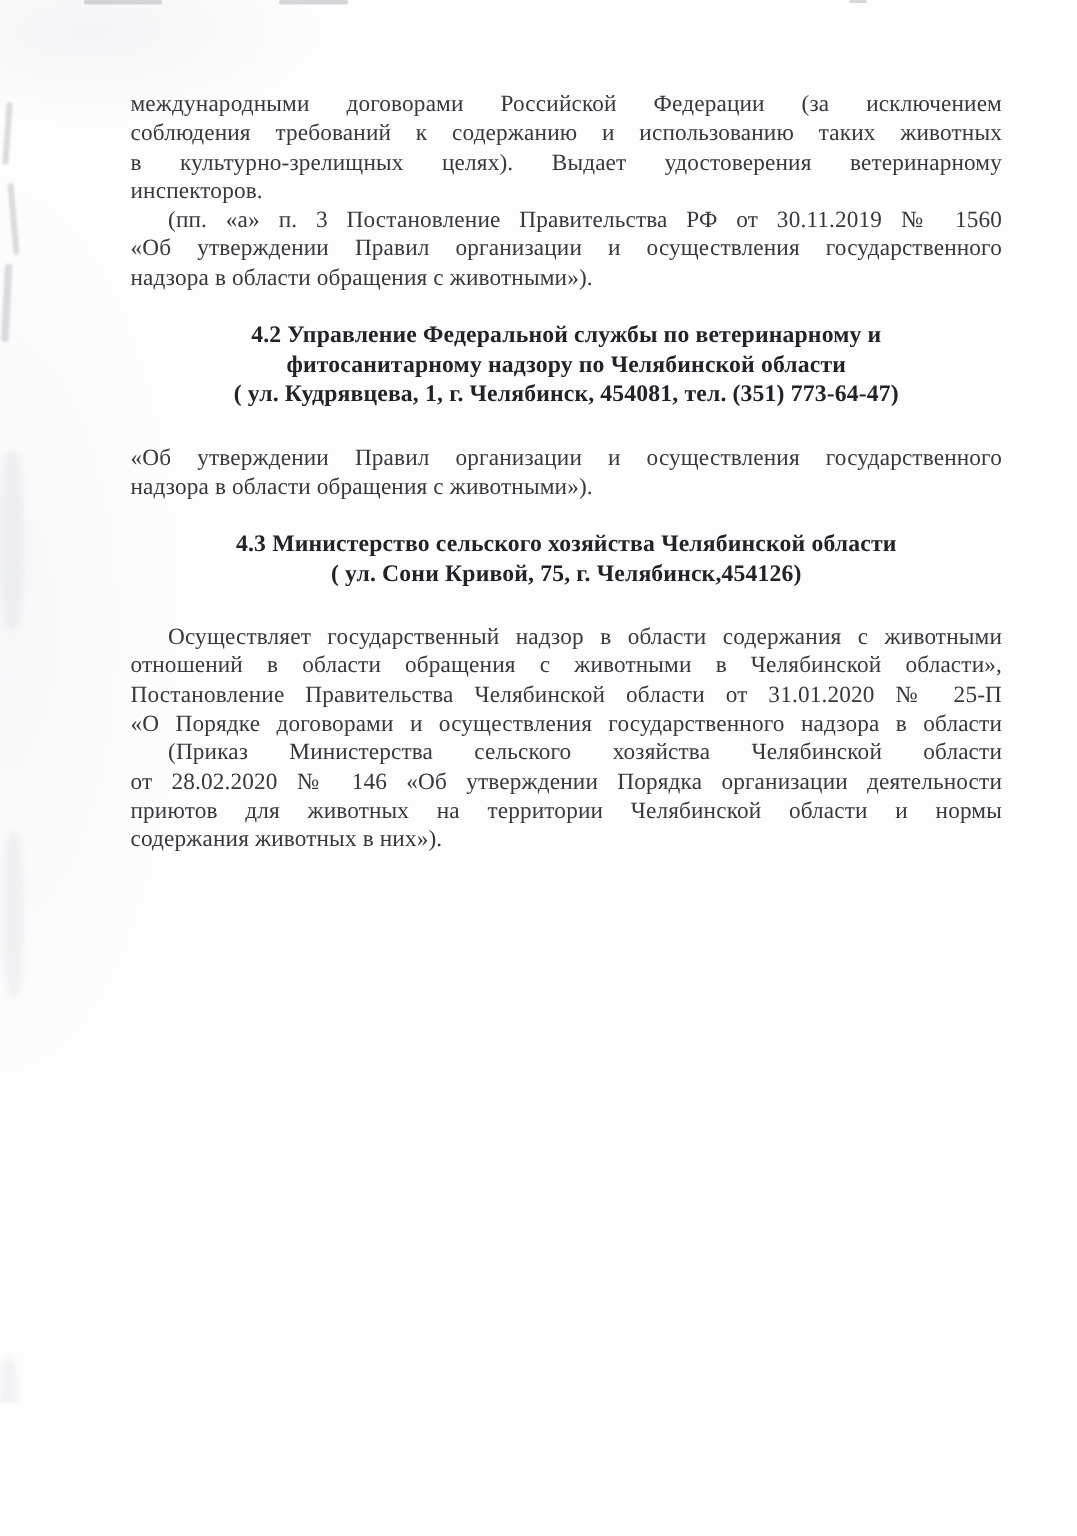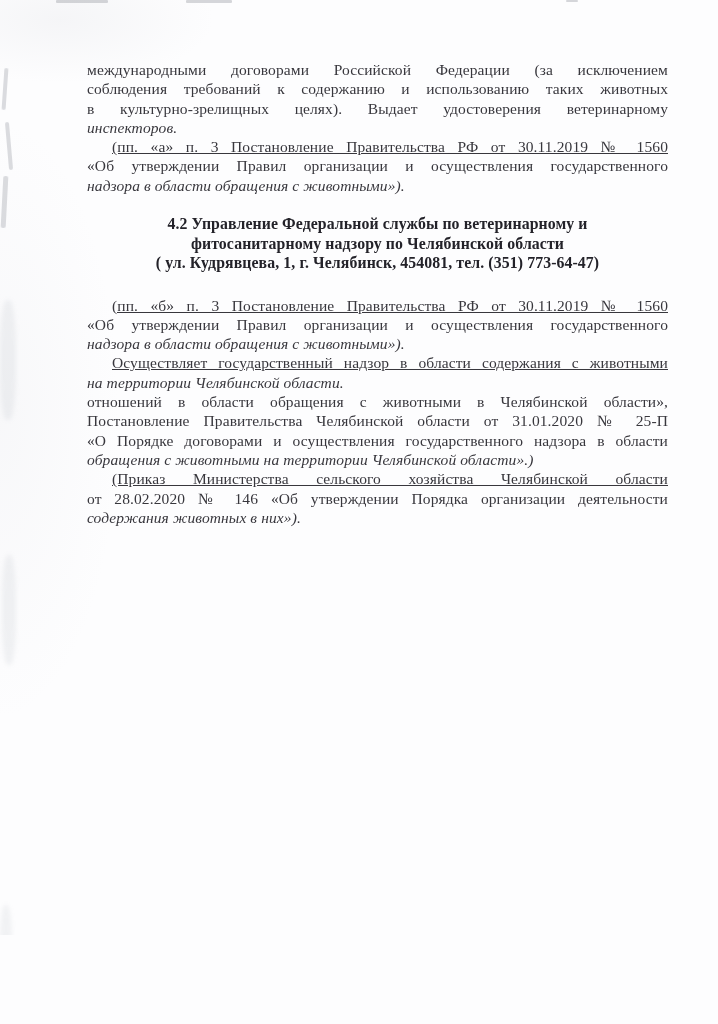--- a/index.html
+++ b/index.html
@@ -31,23 +31,22 @@
     line-height: 19.3px;
     text-align: justify;
     text-align-last: justify;
     text-justify: inter-word;
     letter-spacing: 0.1px;
     white-space: normal;
   }
   .ln.last {
     text-align: center;
     text-align-last: left;
-    font-style: italic;
   }
-  .ln.ind { text-indent: 25px; text-decoration: underline; }
+  .ln.ind { text-indent: 25px; }
   .heading { margin: 19px 0 23px 0; }
   .hln {
     font-size: 15.8px;
     line-height: 19.5px;
     font-weight: bold;
     text-align-last: center;
     color: #232229;
     letter-spacing: 0.1px;
   }
   
@@ -102,41 +101,43 @@
     </div>
 
     <div class="heading">
       <div class="hln">4.2 Управление Федеральной службы по ветеринарному и</div>
       <div class="hln">фитосанитарному надзору по Челябинской области</div>
       <div class="hln">( ул. Кудрявцева, 1, г. Челябинск, 454081, тел. (351) 773-64-47)</div>
     </div>
 
 
     <div class="para">
-      <div class="ln ind">(пп. «б» п. 3 Постановление Правительства РФ от 30.11.2019 № 1560</div>
       <div class="ln">«Об утверждении Правил организации и осуществления государственного</div>
       <div class="ln last">надзора в области обращения с животными»).</div>
     </div>
 
+    <div class="heading">
+      <div class="hln">4.3 Министерство сельского хозяйства Челябинской области</div>
+      <div class="hln">( ул. Сони Кривой, 75, г. Челябинск,454126)</div>
+    </div>
 
     <div class="para">
       <div class="ln ind">Осуществляет государственный надзор в области содержания с животными</div>
-      <div class="ln last">на территории Челябинской области.</div>
     </div>
 
     <div class="para">
       <div class="ln">отношений в области обращения с животными в Челябинской области»,</div>
       <div class="ln">Постановление Правительства Челябинской области от 31.01.2020 № 25-П</div>
       <div class="ln">«О Порядке договорами и осуществления государственного надзора в области</div>
-      <div class="ln last">обращения с животными на территории Челябинской области».)</div>
     </div>
 
     <div class="para">
     </div>
 
     <div class="para">
       <div class="ln ind">(Приказ Министерства сельского хозяйства Челябинской области</div>
       <div class="ln">от 28.02.2020 № 146 «Об утверждении Порядка организации деятельности</div>
+      <div class="ln">приютов для животных на территории Челябинской области и нормы</div>
       <div class="ln last">содержания животных в них»).</div>
     </div>
 
   </div>
 </div>
 
 </body></html>

